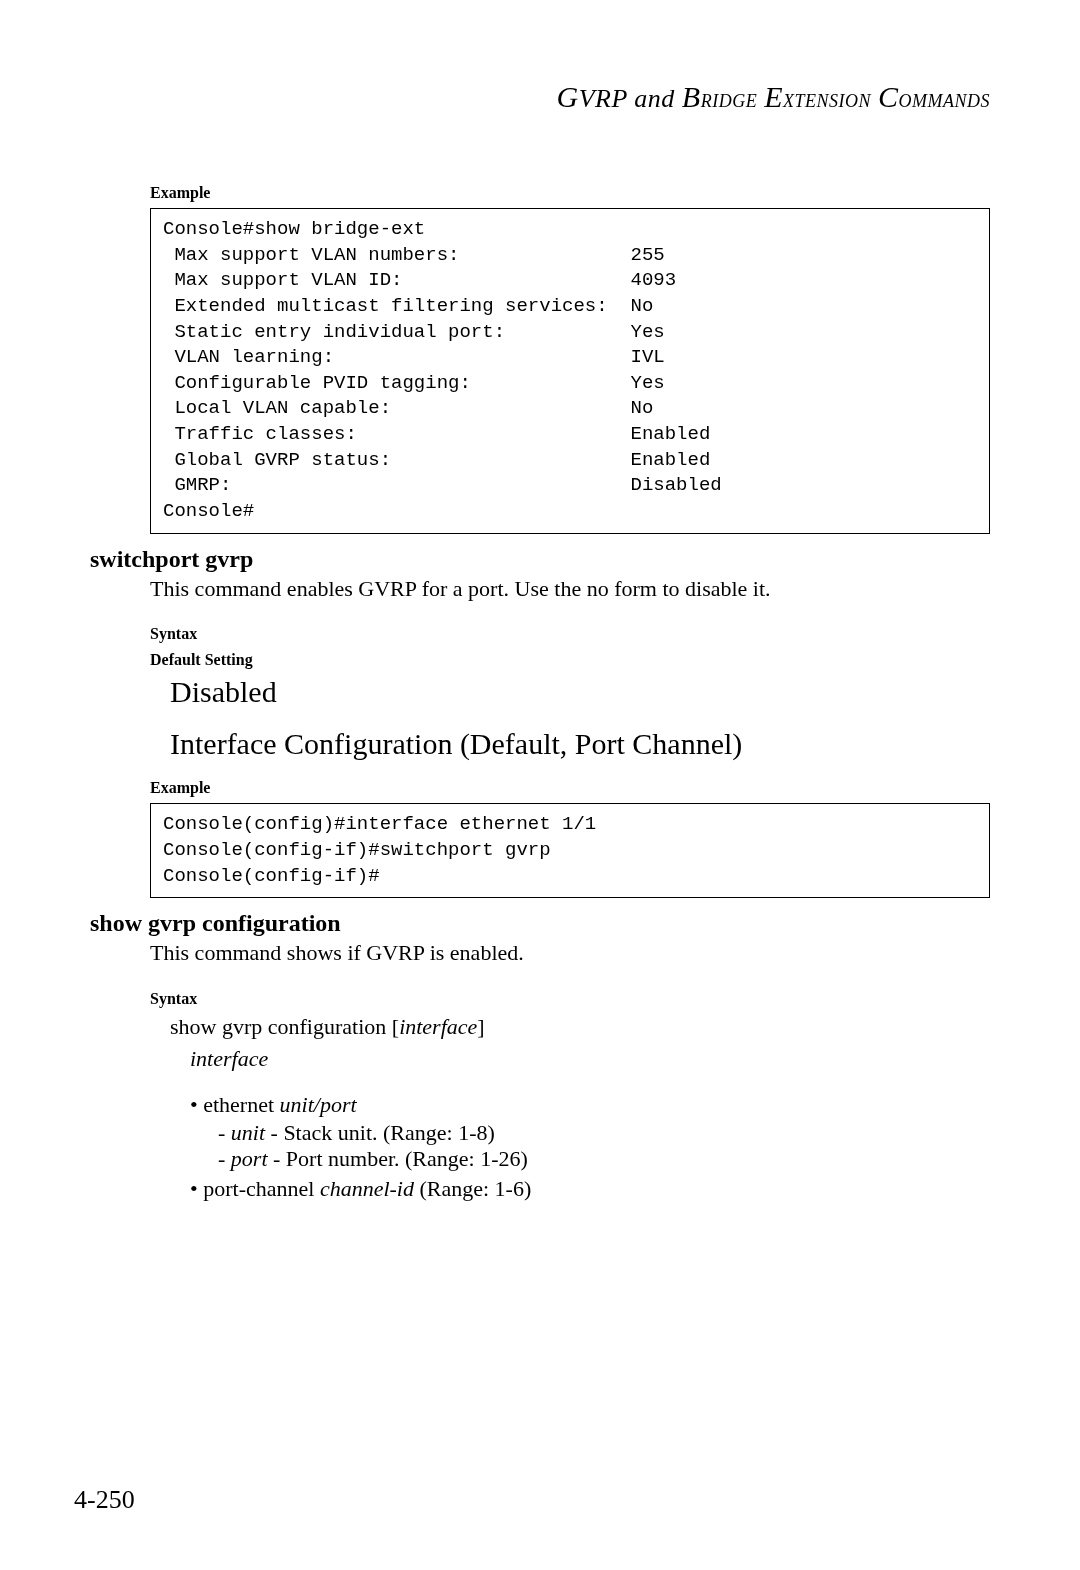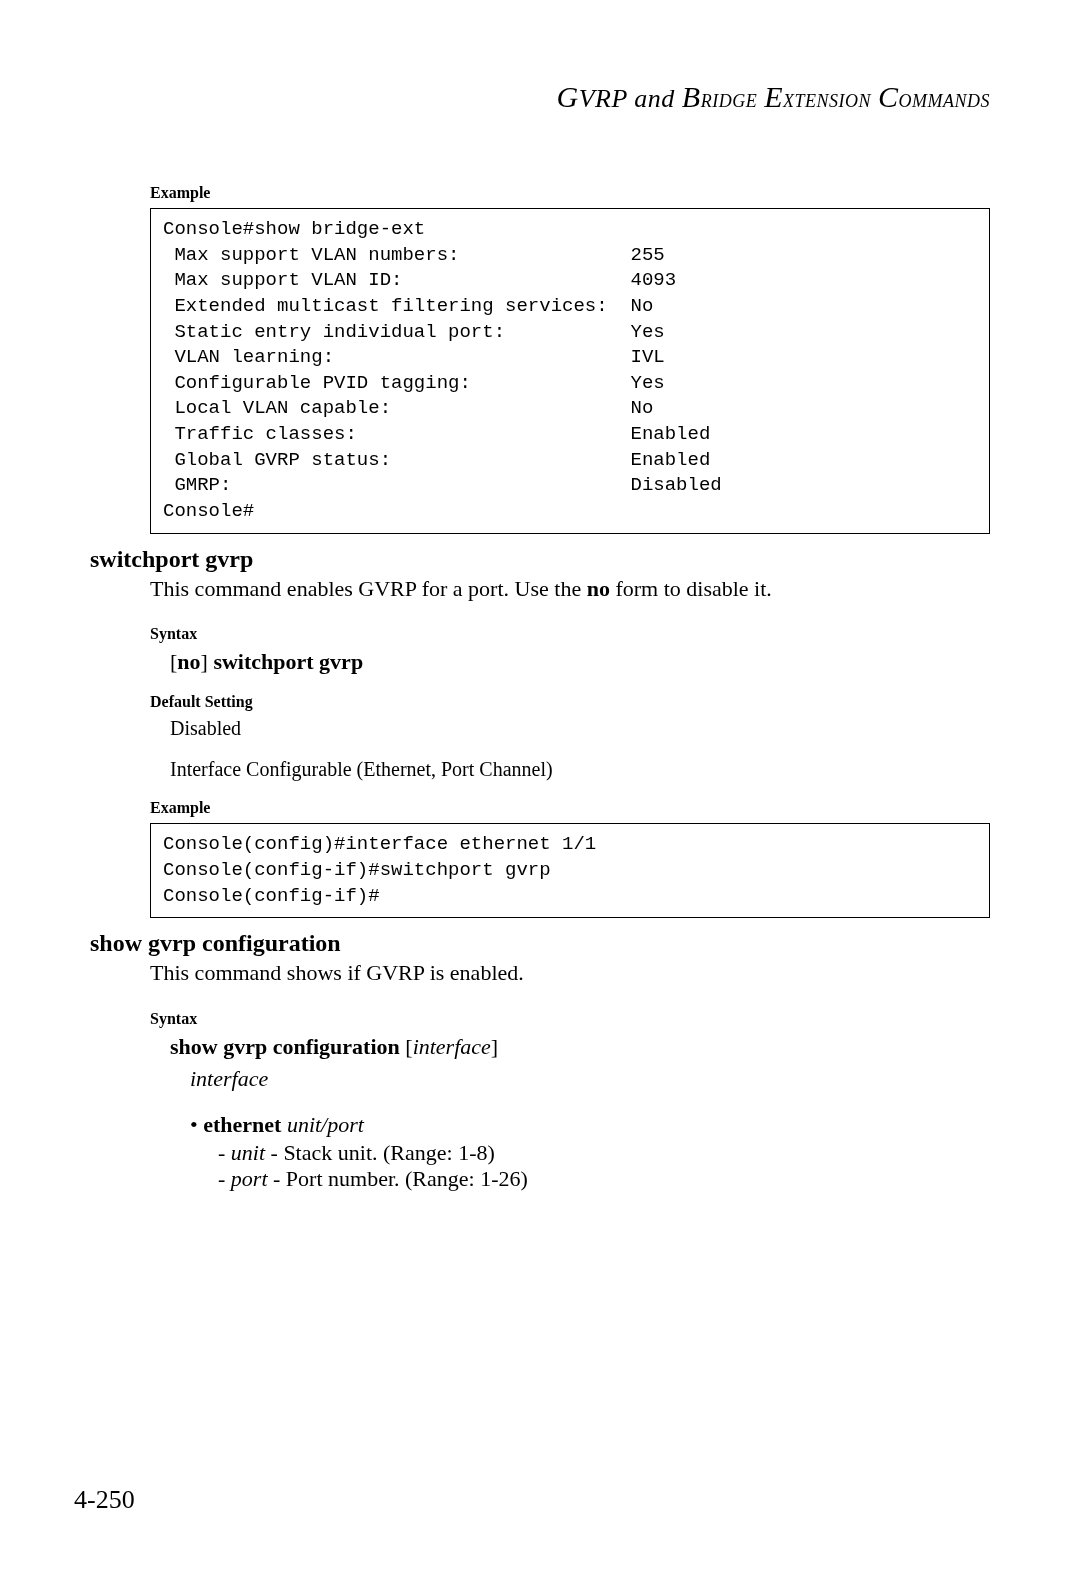--- a/index.html
+++ b/index.html
@@ -56,24 +56,24 @@
   .syntax-line {
     font-size: 22px;
     padding-left: 20px;
     margin-bottom: 18px;
   }
   .syntax-line2 {
     font-size: 22px;
     padding-left: 20px;
     margin-bottom: 4px;
   }
-  .bold { font-weight: bold; }
+  .bold { font-weight: normal; }
   .italic { font-style: italic; }
   .body-text {
-    font-size: 20px;
+    font-size: 30px;
     padding-left: 20px;
     margin-bottom: 18px;
   }
   ul.bullets {
     list-style: none;
     padding-left: 40px;
     margin: 20px 0 0 0;
     font-size: 22px;
   }
   ul.bullets > li { margin-bottom: 4px; }
@@ -123,28 +123,25 @@
  Global GVRP status:                     Enabled
  GMRP:                                   Disabled
 Console#</div>
 
     <div class="cmd-title">switchport gvrp</div>
     <div class="desc">
       <span>This command enables GVRP for a port. Use the </span><span class="bold">no</span><span> form to disable it.</span>
     </div>
 
     <div class="h-syntax">Syntax</div>
-    <div class="syntax-line">
-      [<span class="bold">no</span>] <span class="bold">switchport gvrp</span>
-    </div>
 
     <div class="h-default">Default Setting</div>
     <div class="body-text">Disabled</div>
 
-    <div class="body-text">Interface Configurable (Ethernet, Port Channel)</div>
+    <div class="body-text">Interface Configuration (Default, Port Channel)</div>
 
     <div class="h-example">Example</div>
     <div class="codebox">Console(config)#interface ethernet 1/1
 Console(config-if)#switchport gvrp
 Console(config-if)#</div>
 
     <div class="cmd-title">show gvrp configuration</div>
     <div class="desc">This command shows if GVRP is enabled.</div>
 
     <div class="h-syntax">Syntax</div>
@@ -156,19 +153,23 @@
 
     <ul class="bullets">
       <li>
         <span class="bold">ethernet</span>
         <span class="italic">unit/port</span>
         <ul class="dashes">
           <li><span class="italic">unit</span><span> - Stack unit. (Range: 1-8)</span></li>
           <li><span class="italic">port</span><span> - Port number. (Range: 1-26)</span></li>
         </ul>
       </li>
+      <li>
+        <span class="bold">port-channel</span>
+        <span class="italic">channel-id</span><span> (Range: 1-6)</span>
+      </li>
     </ul>
 
   </div>
 
   <div class="page-number">4-250</div>
 
 </div>
 
 </body></html>

